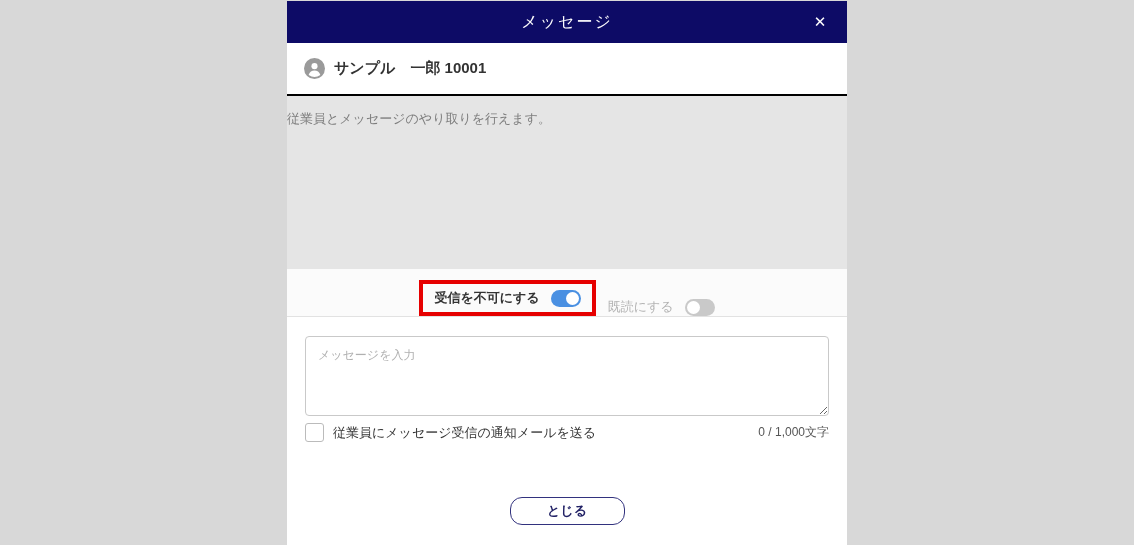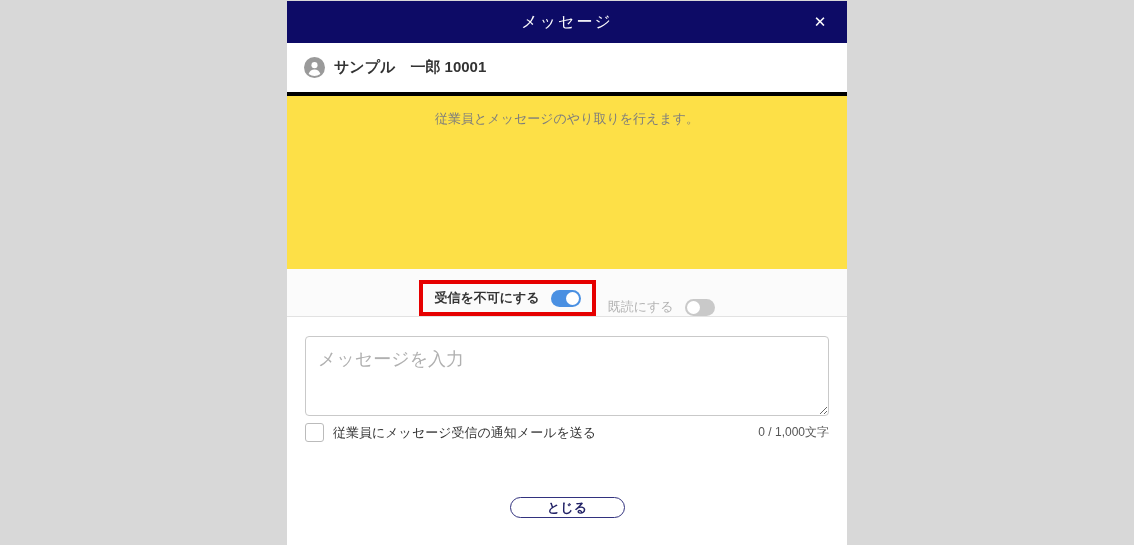--- a/index.html
+++ b/index.html
@@ -41,36 +41,36 @@
     background: transparent; border: none;
   }
 
   
   .user-row {
     height: 53px;
     display: flex;
     align-items: center;
     padding: 0 17px;
     background: #ffffff;
-    border-bottom: 4px solid #000000;
+    border-bottom: 2px solid #000000;
     flex: 0 0 auto;
   }
   .avatar { width: 21px; height: 21px; flex: 0 0 auto; display: block; }
   .user-name {
     margin-left: 9px;
     font-size: 15px;
     font-weight: bold;
     color: #333333;
   }
 
   
   .conversation {
     height: 173px;
-    background: #fde047;
-    text-align: center;
+    background: #e5e5e5;
+    text-align: left;
     padding-top: 14px;
     flex: 0 0 auto;
   }
   .conversation-empty { font-size: 13px; color: #7d7d7d; }
 
   
   .toggle-bar {
     height: 48px;
     background: #fbfbfb;
     border-bottom: 1px solid #e2e2e2;
@@ -121,21 +121,21 @@
     padding: 19px 18px 0;
     display: flex;
     flex-direction: column;
   }
   .message-input {
     width: 100%;
     height: 80px;
     border: 1px solid #c9c9c9;
     border-radius: 4px;
     padding: 10px 12px;
-    font-size: 18px;
+    font-size: 12px;
     color: #333333;
     font-family: "Liberation Sans", "DejaVu Sans", sans-serif;
     resize: both;
     outline: none;
   }
   .message-input::placeholder { color: #b0b0b0; }
 
   .notify-row {
     margin-top: 7px;
     display: flex;
@@ -156,21 +156,21 @@
   .char-counter { font-size: 12px; color: #555555; }
 
   
   .footer {
     margin-top: 55px;
     display: flex;
     justify-content: center;
     gap: 8px;
   }
   .btn {
-    width: 115px; height: 21px;
+    width: 115px; height: 28px;
     border-radius: 12px;
     font-size: 13px;
     font-weight: bold;
     cursor: pointer;
     display: flex;
     align-items: center;
     justify-content: center;
     font-family: "Liberation Sans", "DejaVu Sans", sans-serif;
   }
   .btn-close {

